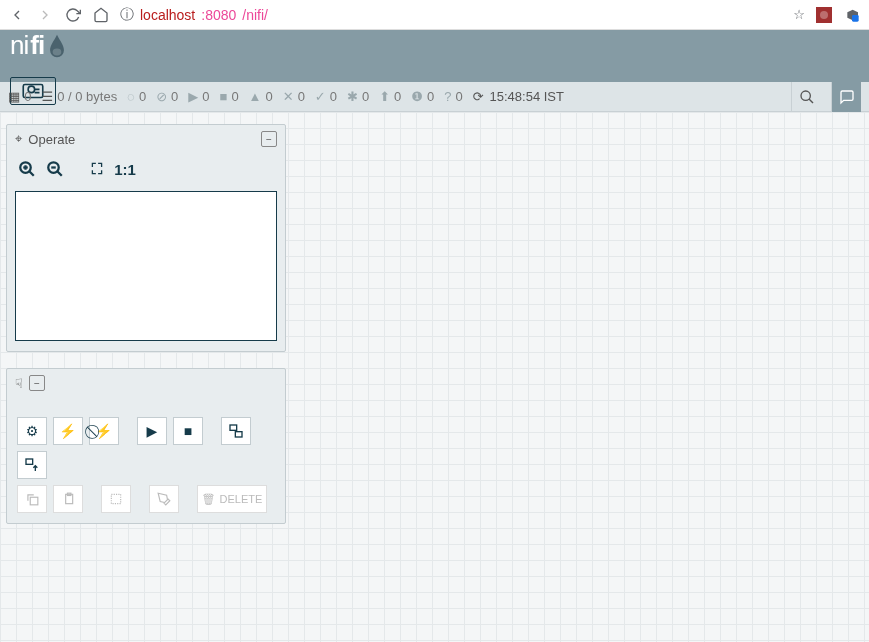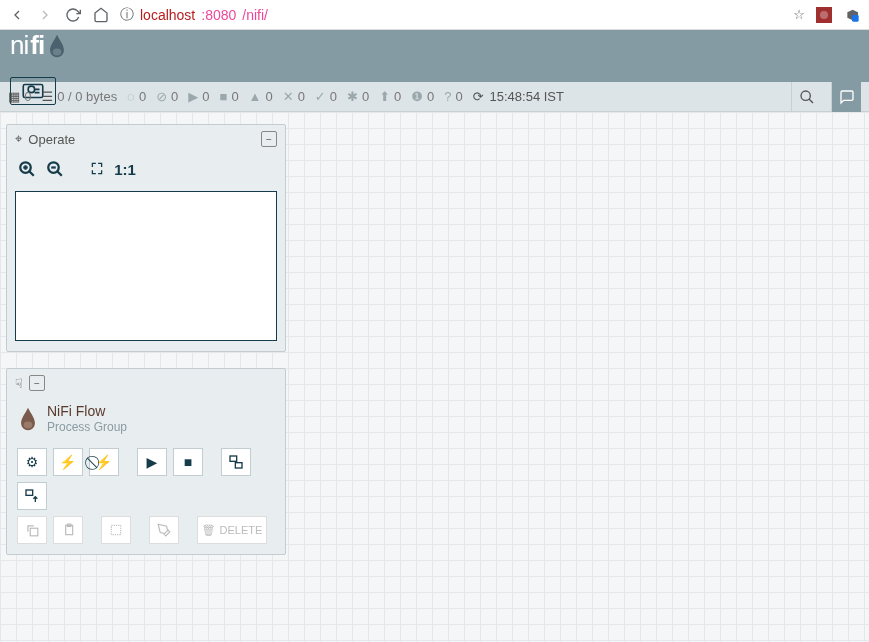--- a/index.html
+++ b/index.html
@@ -287,30 +287,20 @@
     </div>
     <div class="birdseye"></div>
   </div>
 
   <div class="panel operate-panel">
     <div class="panel-header">
       <span>☟</span>
       <span class="collapse">−</span>
     </div>
     <div class="op-body">
-      <div class="flow-info">
-        <svg class="drop-ico" viewBox="0 0 24 30">
-            <path d="M12 2 C8 10 4 14 4 20 a8 8 0 0 0 16 0 c0-6-4-10-8-18z" fill="#7a5a4a"></path>
-            <ellipse cx="12" cy="22" rx="5" ry="4" fill="#9a7a6a"></ellipse>
-          </svg>
-        <div class="flow-text">
-          <div class="flow-name">NiFi Flow</div>
-          <div class="flow-type">Process Group</div>
-        </div>
-      </div>
       <div class="op-btns">
         <div class="op-btn">⚙</div>
         <div class="op-btn">⚡</div>
         <div class="op-btn">
             <span style="position:relative">⚡<span style="position:absolute;left:0;top:0">⃠</span></span>
           </div>
         <div style="width:6px"></div>
         <div class="op-btn">▶</div>
         <div class="op-btn">■</div>
         <div style="width:6px"></div>

